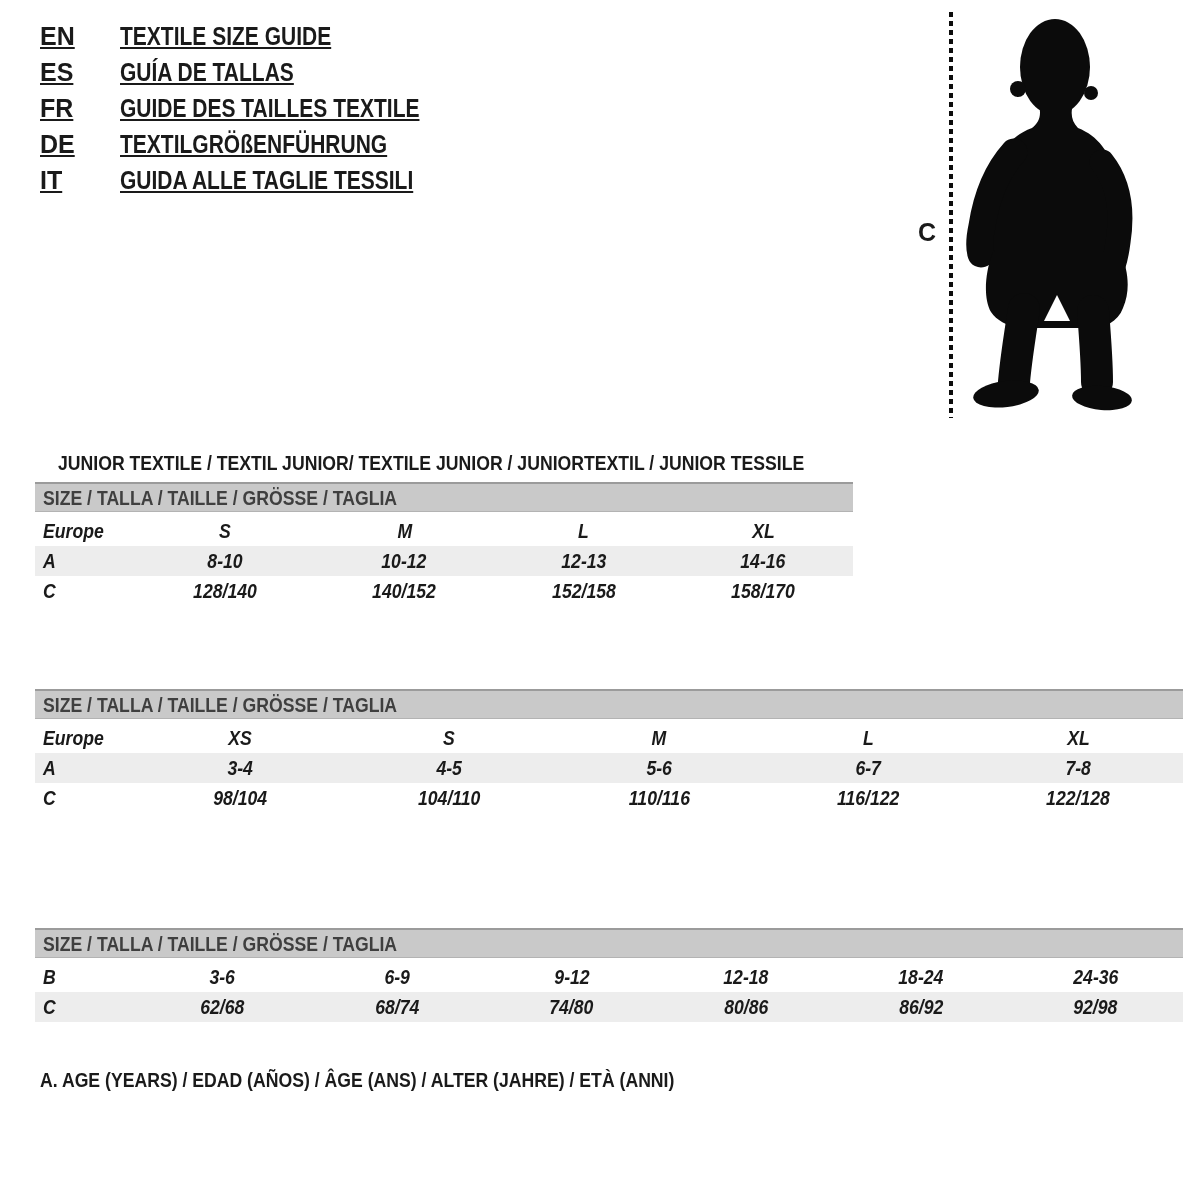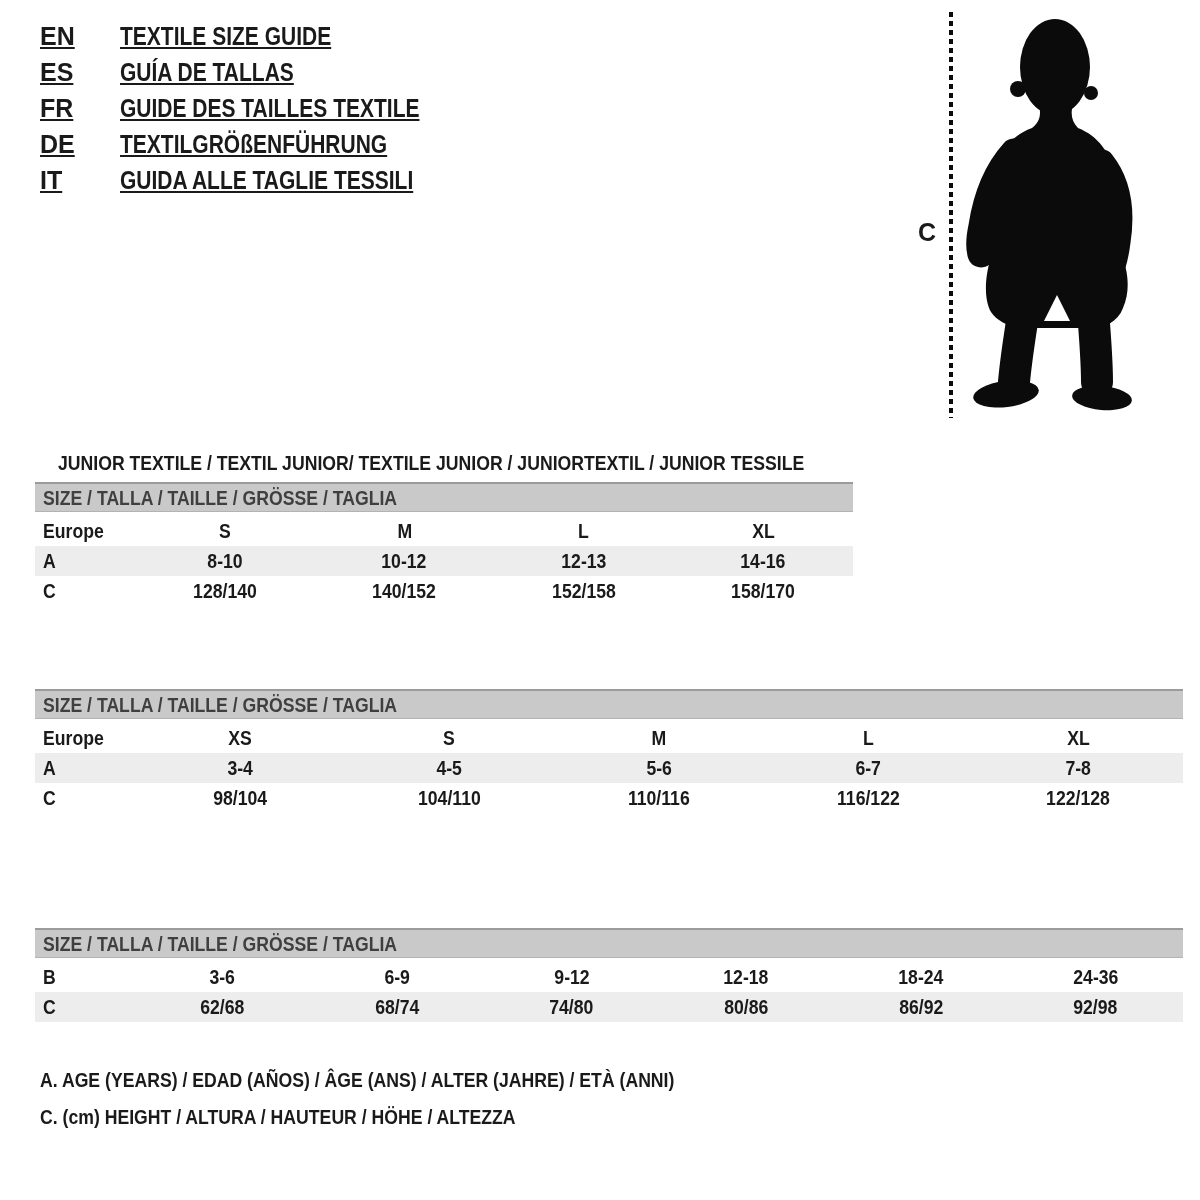--- a/index.html
+++ b/index.html
@@ -47,21 +47,21 @@
   .size-head {
     height: 30px; box-sizing: border-box;
     background: #c9c9c9;
     border-top: 2px solid #9b9b9b;
     border-bottom: 1px solid #b3b3b3;
     display: flex; align-items: center;
     padding-left: 8px;
     font-weight: bold; font-size: 21px; color: #3f3f3f;
   }
   .tbody { margin-top: 4px; }
-  .trow { display: flex; align-items: center; height: 30px; font-weight: bold; font-size: 21px; }
+  .trow { display: flex; align-items: center; height: 30px; font-weight: bold; font-size: 21px; font-style: italic; }
   .trow.shade { background: #ededed; }
   .trow .lbl { flex: 0 0 100px; width: 100px; padding-left: 8px; box-sizing: border-box; }
   .trow .val { flex: 1; text-align: center; }
 
   
   .legend { position: absolute; left: 40px; top: 1068px; font-weight: bold; font-size: 21px; }
   .legend-line { height: 37px; display: flex; align-items: flex-start; }
 </style>
 </head>
 <body>
@@ -204,18 +204,15 @@
         <div class="val"><span class="cond-c">86/92</span></div>
         <div class="val"><span class="cond-c">92/98</span></div>
       </div>
     </div>
   </div>
 
   <div class="legend">
     <div class="legend-line">
         <span class="cond">A. AGE (YEARS) / EDAD (AÑOS) / ÂGE (ANS) / ALTER (JAHRE) / ETÀ (ANNI)</span>
       </div>
-    <div class="legend-line">
-        <span class="cond">C. (cm) HEIGHT / ALTURA / HAUTEUR / HÖHE / ALTEZZA</span>
-      </div>
   </div>
 
 </div>
 
 </body></html>

